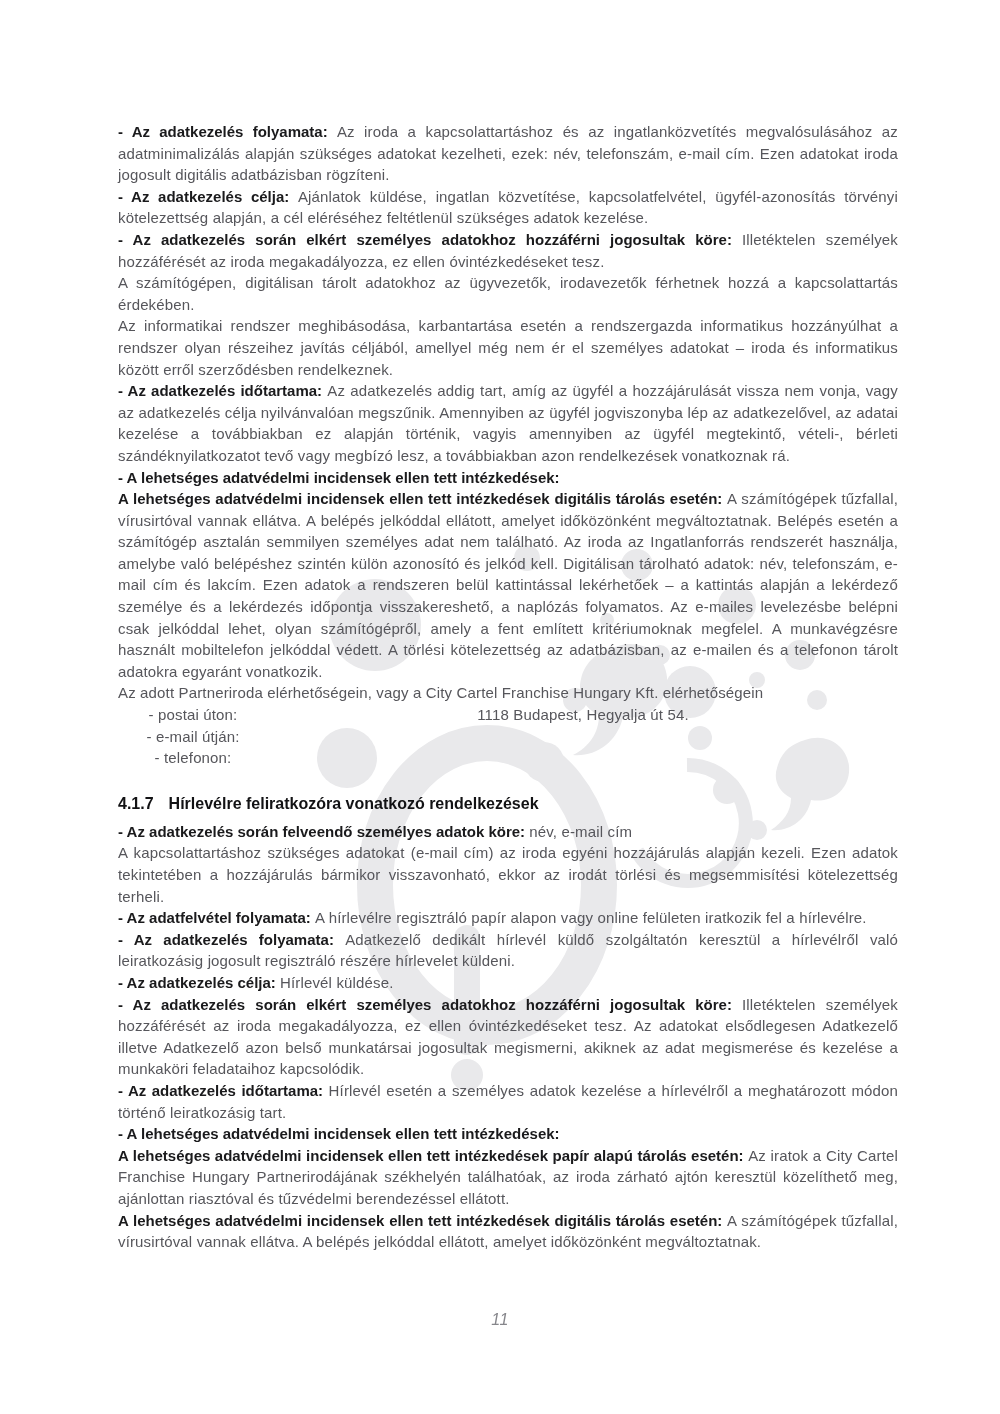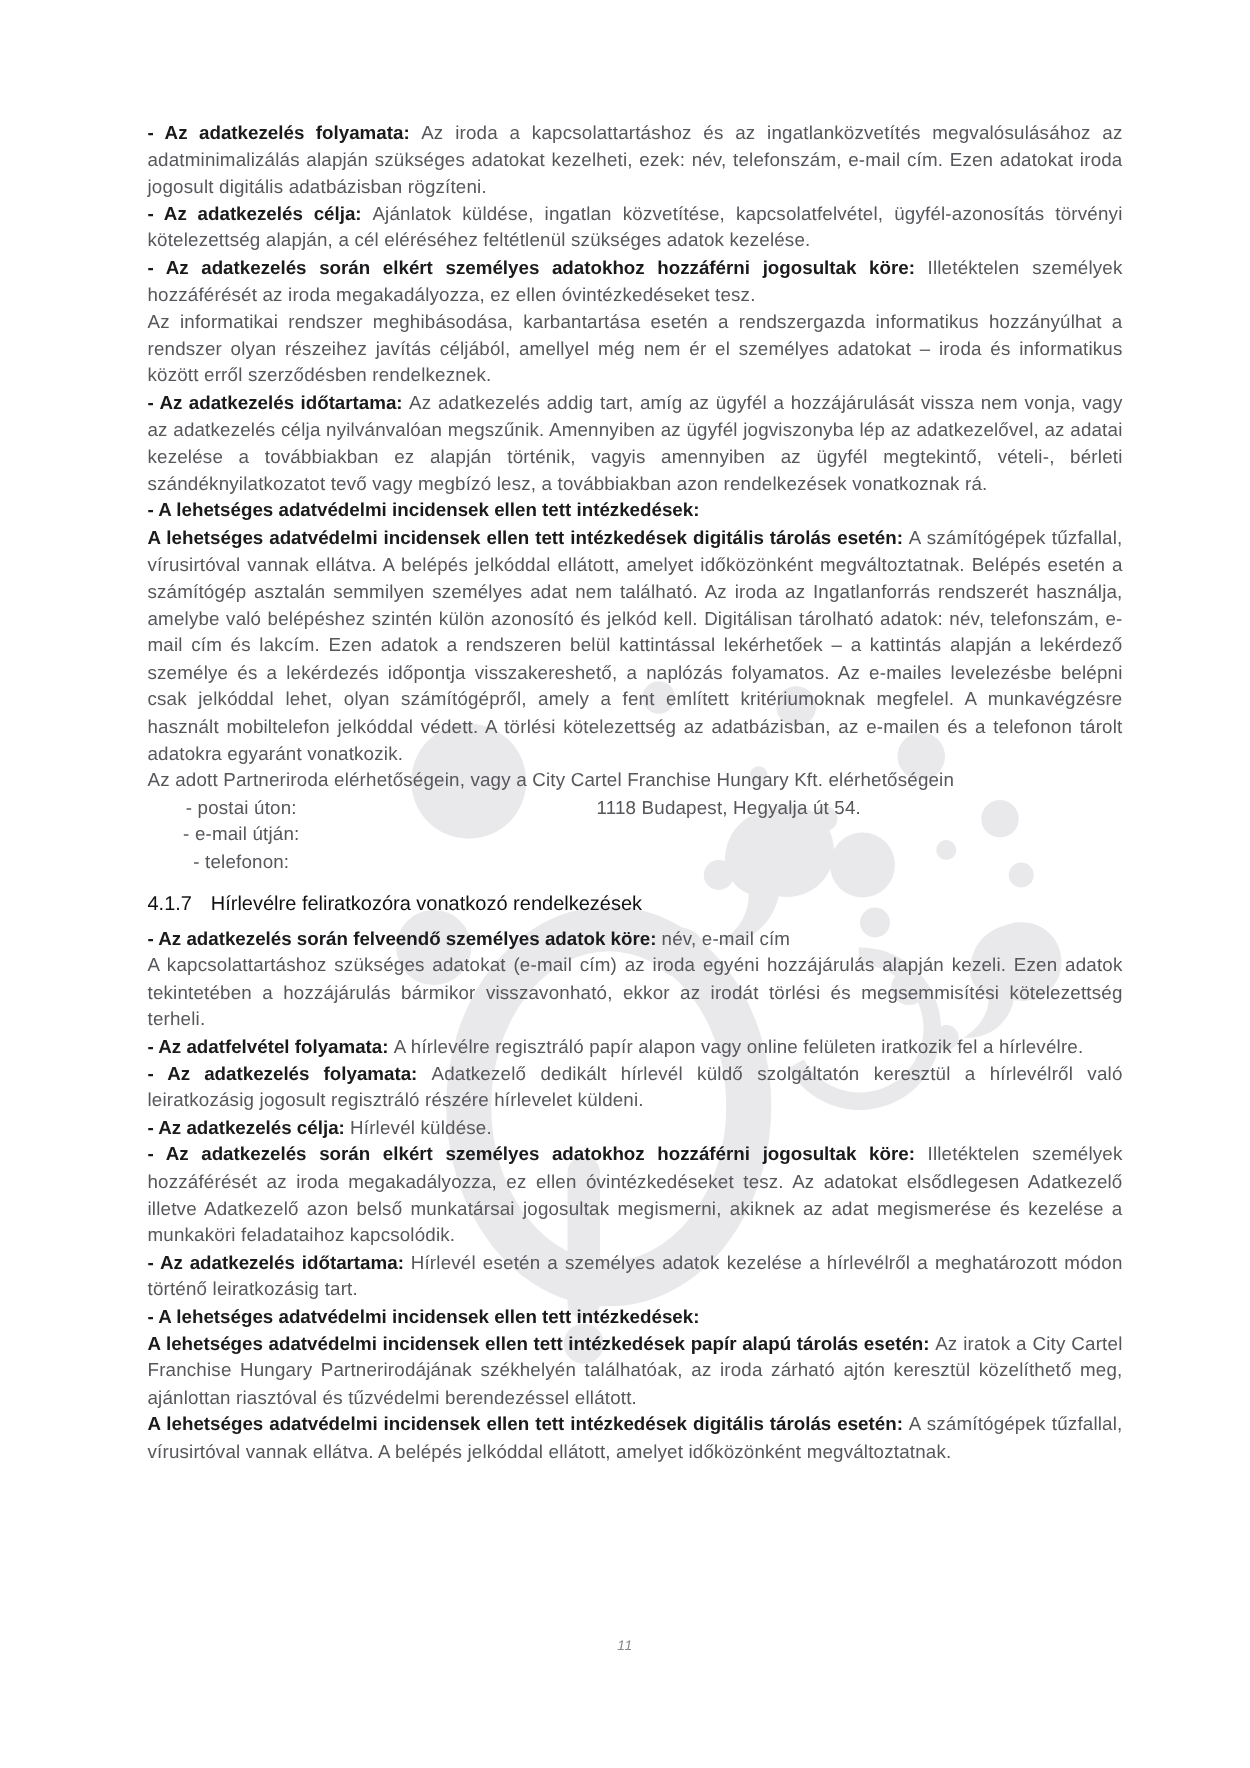--- a/index.html
+++ b/index.html
@@ -19,63 +19,63 @@
     top:535px;
     width:585px;
     height:575px;
     z-index:0;
     pointer-events:none;
   }
 
   .content {
     position:absolute;
     left:118px;
-    top:96px;
+    top:121px;
     width:780px;
     z-index:1;
     font-size:15px;
     line-height:21.6px;
     letter-spacing:0.15px;
     color:#56565b;
     text-align:justify;
   }
 
   .para { margin:0; }
   .para strong, .content strong {
     color:#1a1a1c;
     font-weight:700;
     letter-spacing:0;
   }
 
   .heading {
     display:block;
-    margin:12px 0 6px 0;
+    margin:24px 0 6px 0;
     font-size:16px;
     line-height:22px;
-    font-weight:400;
+    font-weight:700;
     color:#121214;
     letter-spacing:0;
     text-align:left;
   }
   .heading .hnum {
     display:inline-block;
     margin-right:15px;
   }
 
   .contact { display:flex; text-align:center; }
   .contact .clabel { flex:0 0 150px; }
   .contact .cvalue { flex:1 1 auto; }
 
   .footer {
     position:absolute;
     left:0; right:0;
     top:1311px;
     z-index:1;
     text-align:center;
-    font-size:11px;
+    font-size:16px;
     letter-spacing:0.5px;
     color:#86868b;
     font-style:italic;
   }
 </style>
 </head>
 <body>
 
 <div class="page">
 
@@ -110,20 +110,21 @@
     <g fill="#e9e9eb">
       <rect x="139" y="390" width="26" height="130" rx="13"></rect>
       <circle cx="152" cy="540" r="16"></circle>
     </g>
   </svg>
 
   <div class="content">
       <p class="para"><strong>- Az adatkezelés folyamata: </strong><span>Az iroda a kapcsolattartáshoz és az ingatlanközvetítés megvalósulásához az adatminimalizálás alapján szükséges adatokat kezelheti, ezek: név, telefonszám, e-mail cím. Ezen adatokat iroda jogosult digitális adatbázisban rögzíteni.</span></p>
       <p class="para"><strong>- Az adatkezelés célja: </strong><span>Ajánlatok küldése, ingatlan közvetítése, kapcsolatfelvétel, ügyfél-azonosítás törvényi kötelezettség alapján, a cél eléréséhez feltétlenül szükséges adatok kezelése.</span></p>
       <p class="para"><strong>- Az adatkezelés során elkért személyes adatokhoz hozzáférni jogosultak köre: </strong><span>Illetéktelen személyek hozzáférését az iroda megakadályozza, ez ellen óvintézkedéseket tesz.</span></p>
+      <p class="para"><span>A számítógépen, digitálisan tárolt adatokhoz az ügyvezetők, irodavezetők férhetnek hozzá a kapcsolattartás érdekében.</span></p>
       <p class="para"><span>Az informatikai rendszer meghibásodása, karbantartása esetén a rendszergazda informatikus hozzányúlhat a rendszer olyan részeihez javítás céljából, amellyel még nem ér el személyes adatokat – iroda és informatikus között erről szerződésben rendelkeznek.</span></p>
       <p class="para"><strong>- Az adatkezelés időtartama: </strong><span>Az adatkezelés addig tart, amíg az ügyfél a hozzájárulását vissza nem vonja, vagy az adatkezelés célja nyilvánvalóan megszűnik. Amennyiben az ügyfél jogviszonyba lép az adatkezelővel, az adatai kezelése a továbbiakban ez alapján történik, vagyis amennyiben az ügyfél megtekintő, vételi-, bérleti szándéknyilatkozatot tevő vagy megbízó lesz, a továbbiakban azon rendelkezések vonatkoznak rá.</span></p>
       <p class="para"><strong>- A lehetséges adatvédelmi incidensek ellen tett intézkedések:</strong></p>
       <p class="para"><strong>A lehetséges adatvédelmi incidensek ellen tett intézkedések digitális tárolás esetén: </strong><span>A számítógépek tűzfallal, vírusirtóval vannak ellátva. A belépés jelkóddal ellátott, amelyet időközönként megváltoztatnak. Belépés esetén a számítógép asztalán semmilyen személyes adat nem található. Az iroda az Ingatlanforrás rendszerét használja, amelybe való belépéshez szintén külön azonosító és jelkód kell. Digitálisan tárolható adatok: név, telefonszám, e-mail cím és lakcím. Ezen adatok a rendszeren belül kattintással lekérhetőek – a kattintás alapján a lekérdező személye és a lekérdezés időpontja visszakereshető, a naplózás folyamatos. Az e-mailes levelezésbe belépni csak jelkóddal lehet, olyan számítógépről, amely a fent említett kritériumoknak megfelel. A munkavégzésre használt mobiltelefon jelkóddal védett. A törlési kötelezettség az adatbázisban, az e-mailen és a telefonon tárolt adatokra egyaránt vonatkozik.</span></p>
       <p class="para"><span>Az adott Partneriroda elérhetőségein, vagy a City Cartel Franchise Hungary Kft. elérhetőségein</span></p>
       <div class="contact">
         <span class="clabel">- postai úton:</span>
         <span class="cvalue">1118 Budapest, Hegyalja út 54.</span>
       </div>
       <div class="contact">

